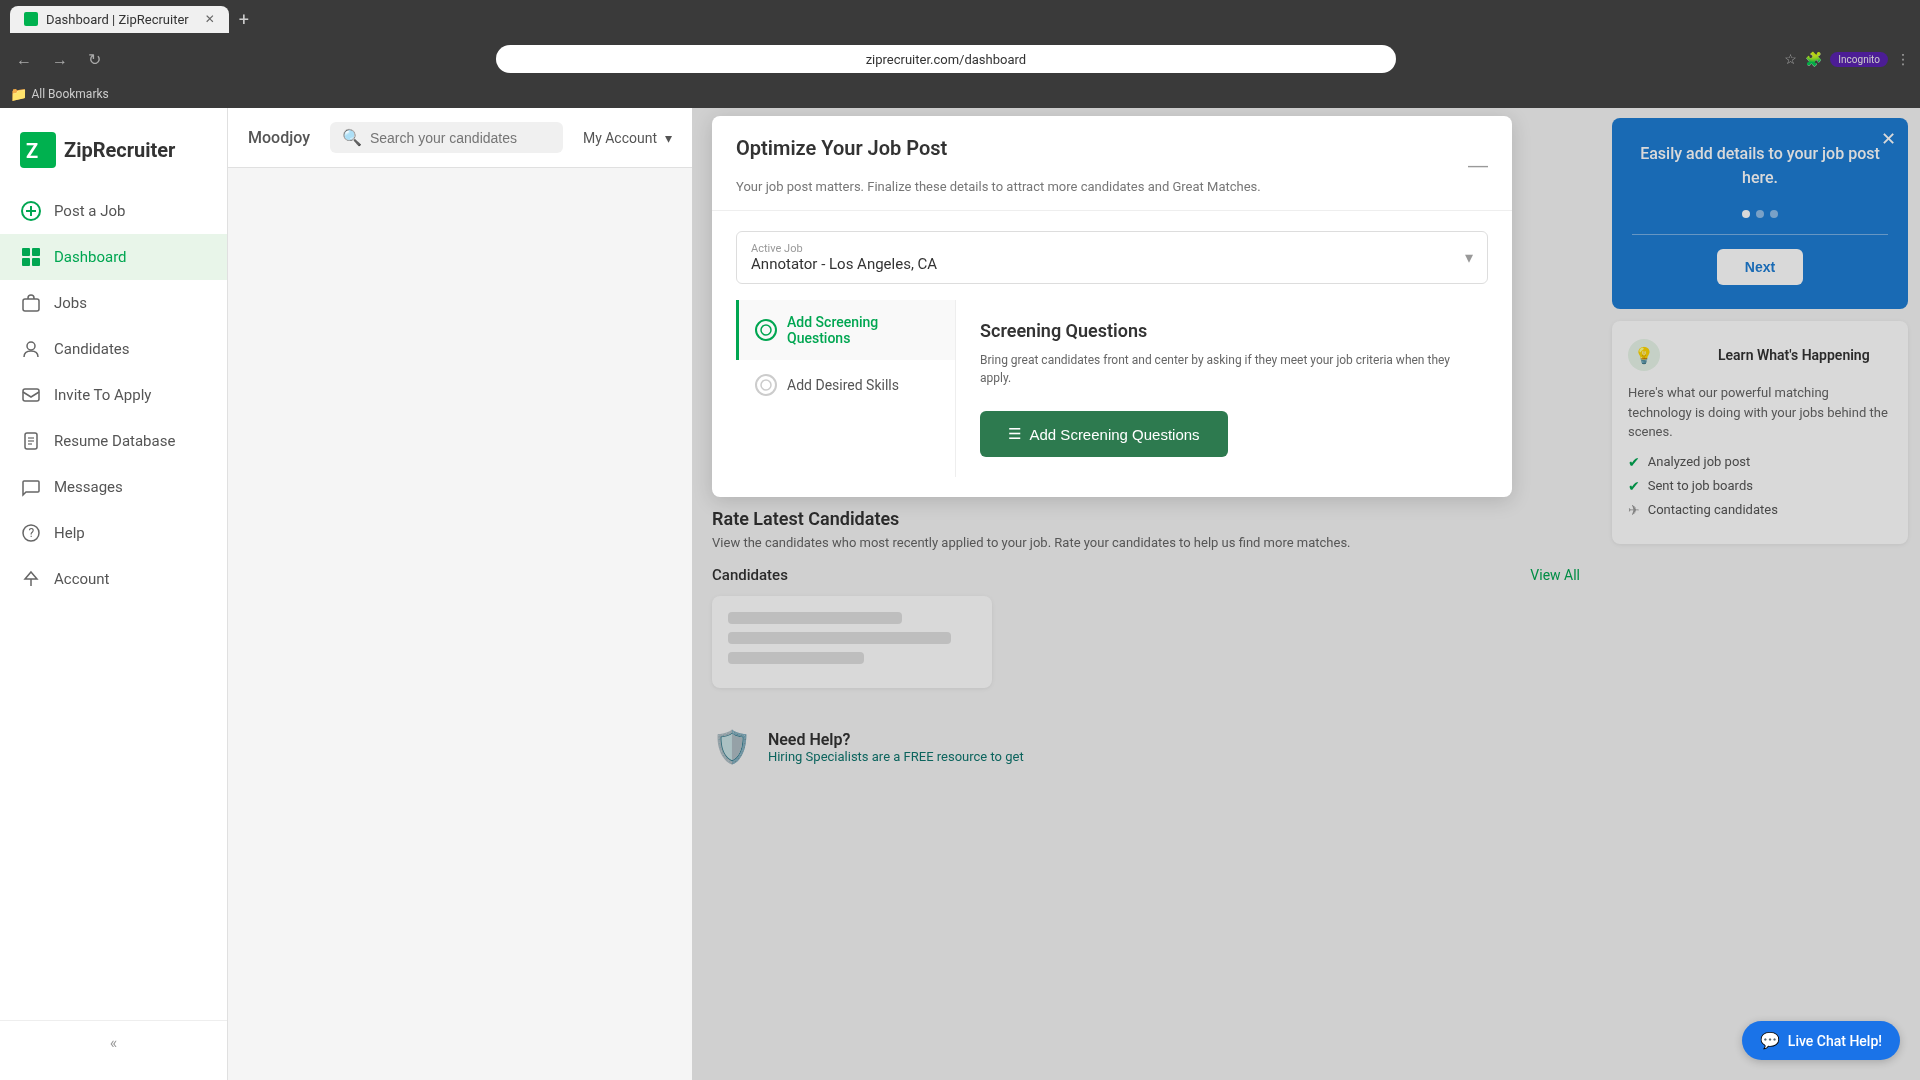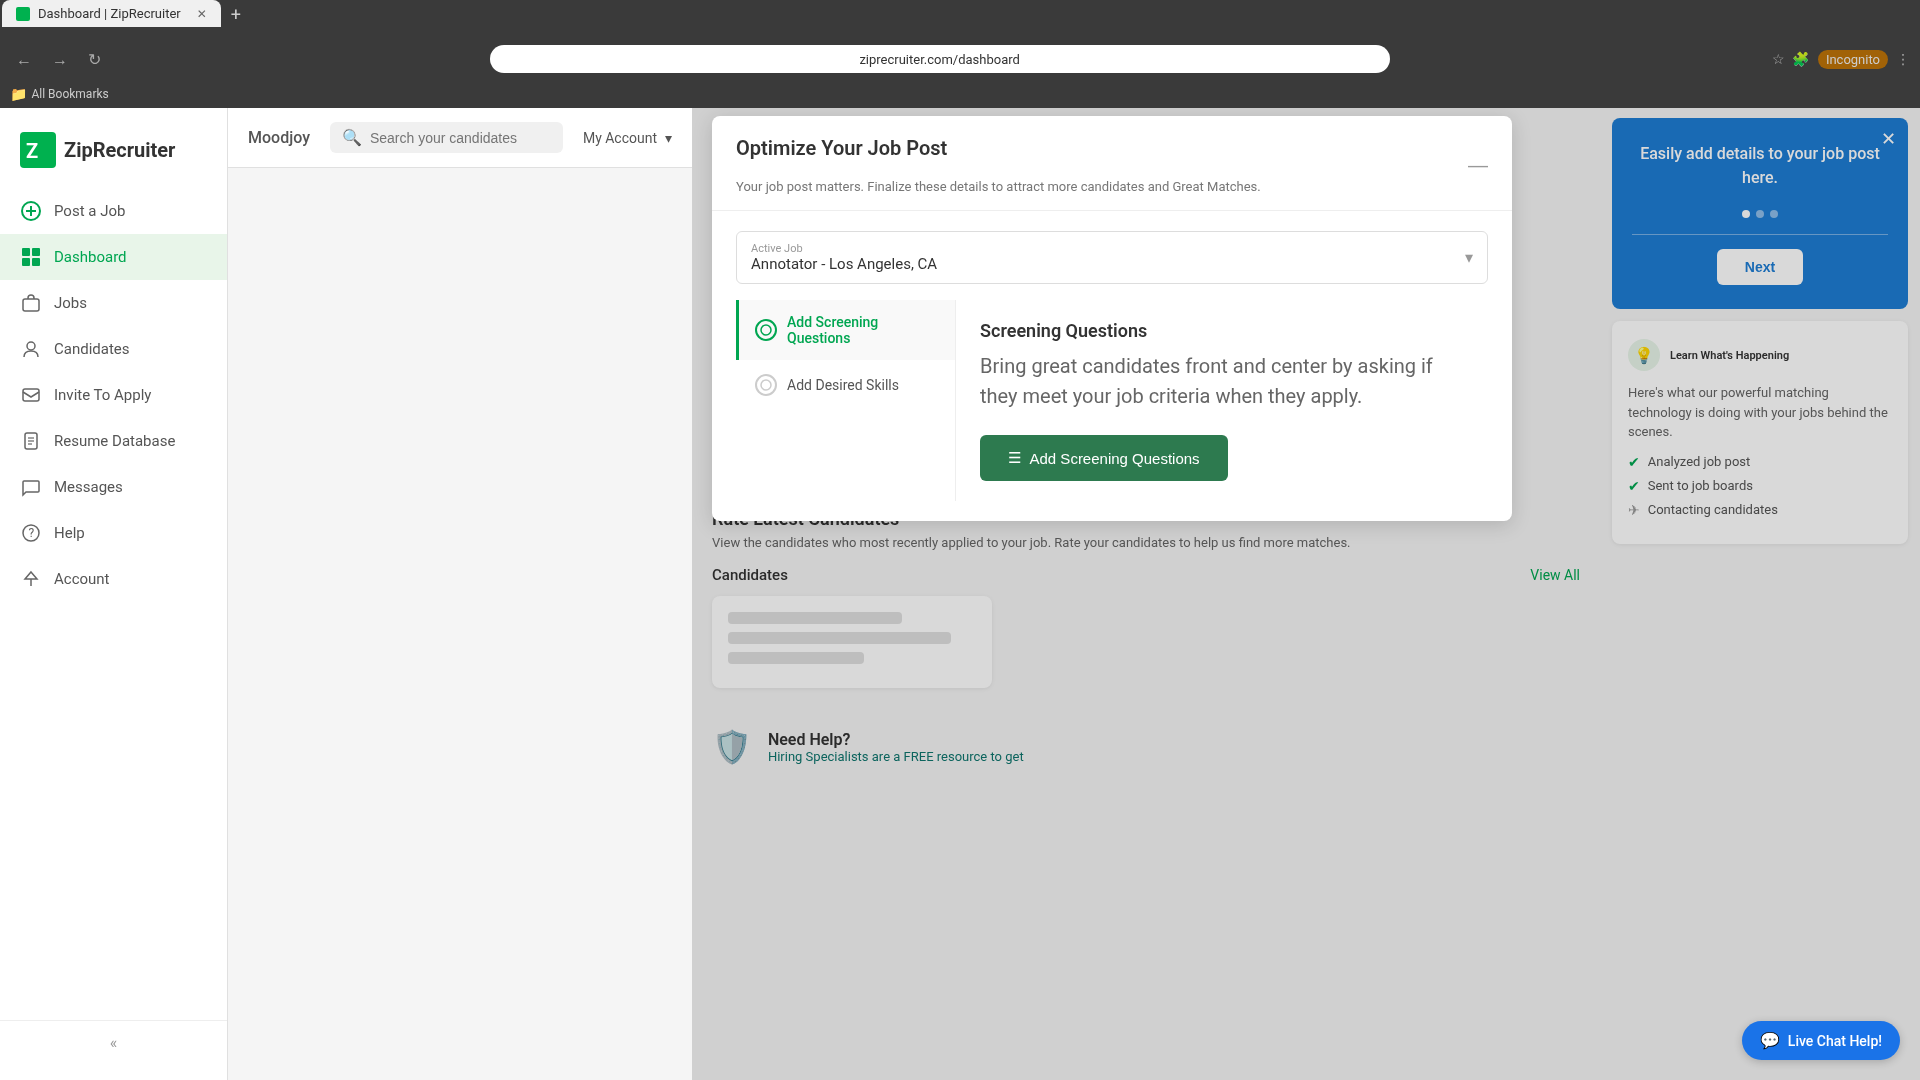--- a/index.html
+++ b/index.html
@@ -1,27 +1,27 @@
 <!DOCTYPE html>
 <html><head>
   <meta charset="utf-8">
   <style>
     * { box-sizing: border-box; margin: 0; padding: 0; }
     body { font-family: -apple-system, BlinkMacSystemFont, 'Segoe UI', Roboto, sans-serif; background: #f0f0f0; display: flex; flex-direction: column; height: 1080px; width: 1920px; overflow: hidden; }
-    .tab-bar { background: #3a3a3a; height: 38px; display: flex; align-items: flex-start; padding: 0 2px; }
+    .tab-bar { background: #3a3a3a; height: 38px; display: flex; align-items: center; padding: 0 10px; }
     .tab { background: #f0f0f0; border-radius: 8px 8px 0 0; padding: 6px 14px; display: flex; align-items: center; gap: 8px; font-size: 13px; color: #333; min-width: 180px; }
     .tab-favicon { width: 14px; height: 14px; background: #00b14f; border-radius: 2px; }
     .tab-close { color: #666; font-size: 12px; cursor: pointer; margin-left: 8px; }
     .new-tab { color: #ccc; font-size: 18px; padding: 4px 10px; cursor: pointer; }
     .address-bar-row { background: #3a3a3a; height: 42px; display: flex; align-items: center; padding: 0 10px; gap: 8px; }
     .nav-btn { color: #aaa; font-size: 16px; cursor: pointer; padding: 4px 6px; }
     .address-bar { flex: 1; background: #fff; border-radius: 20px; height: 28px; display: flex; align-items: center; padding: 0 12px; font-size: 13px; color: #333; max-width: 900px; margin: 0 auto; width: 100%; }
     .address-bar-url { flex: 1; text-align: center; }
     .browser-actions { display: flex; gap: 8px; align-items: center; color: #aaa; font-size: 14px; }
-    .incognito-badge { background: #a16207; color: #ccc; font-size: 13px; padding: 2px 8px; border-radius: 10px; }
+    .incognito-badge { background: #4c1d95; color: #ccc; font-size: 10px; padding: 2px 8px; border-radius: 10px; }
 
     
     .app { display: flex; flex: 1; height: calc(1080px - 120px); }
 
     
     .sidebar { width: 228px; background: #fff; border-right: 1px solid #e0e0e0; display: flex; flex-direction: column; padding: 16px 0; }
     .sidebar-logo { display: flex; align-items: center; gap: 8px; padding: 8px 20px 20px; }
     .logo-icon { width: 36px; height: 36px; }
     .logo-text { font-size: 20px; font-weight: 700; color: #333; }
     .nav-item { display: flex; align-items: center; gap: 12px; padding: 12px 20px; cursor: pointer; color: #555; font-size: 15px; transition: background 0.15s; }
@@ -56,21 +56,21 @@
     .modal-steps { display: flex; gap: 0; }
     .steps-sidebar { width: 220px; border-right: 1px solid #eee; }
     .step-item { display: flex; align-items: center; gap: 10px; padding: 14px 16px; cursor: pointer; border-left: 3px solid transparent; }
     .step-item.active { border-left-color: #00a651; background: #f9f9f9; }
     .step-circle { width: 22px; height: 22px; border-radius: 50%; border: 2px solid #ccc; display: flex; align-items: center; justify-content: center; font-size: 12px; color: #999; flex-shrink: 0; }
     .step-circle.active { border-color: #00a651; color: #00a651; }
     .step-label { font-size: 14px; color: #555; }
     .step-item.active .step-label { color: #00a651; font-weight: 500; }
     .steps-content { flex: 1; padding: 20px 24px; }
     .screening-title { font-size: 18px; font-weight: 600; color: #333; margin-bottom: 10px; }
-    .screening-desc { font-size: 20px; color: #666; line-height: 1.5; margin-bottom: 24px; }
+    .screening-desc { font-size: 12px; color: #666; line-height: 1.5; margin-bottom: 24px; }
     .add-screening-btn { background: #2d7a4f; color: #fff; border: none; border-radius: 6px; padding: 14px 28px; font-size: 15px; font-weight: 500; cursor: pointer; display: flex; align-items: center; gap: 8px; }
 
     
     .rate-section { margin-top: 20px; }
     .rate-title { font-size: 18px; font-weight: 600; color: #333; margin-bottom: 6px; }
     .rate-desc { font-size: 13px; color: #666; margin-bottom: 16px; }
     .candidates-header { display: flex; justify-content: space-between; align-items: center; margin-bottom: 12px; }
     .candidates-label { font-size: 15px; font-weight: 500; color: #333; }
     .view-all { font-size: 14px; color: #00a651; cursor: pointer; text-decoration: none; }
     .candidate-cards { display: flex; gap: 16px; }
@@ -87,21 +87,21 @@
     .promo-dots { display: flex; justify-content: center; gap: 6px; margin-bottom: 16px; }
     .promo-dot { width: 8px; height: 8px; border-radius: 50%; background: rgba(255,255,255,0.5); }
     .promo-dot.active { background: #fff; }
     .promo-divider { border: none; border-top: 1px solid rgba(255,255,255,0.4); margin-bottom: 14px; }
     .promo-next-btn { background: #fff; color: #1e7dd4; border: none; border-radius: 6px; padding: 10px 28px; font-size: 14px; font-weight: 600; cursor: pointer; display: block; margin: 0 auto; }
 
     
     .learn-card { background: #fff; border-radius: 8px; padding: 18px 16px; box-shadow: 0 1px 4px rgba(0,0,0,0.08); }
     .learn-header { display: flex; align-items: center; gap: 10px; margin-bottom: 12px; }
     .learn-icon { width: 32px; height: 32px; background: #e8f5e9; border-radius: 50%; display: flex; align-items: center; justify-content: center; color: #00a651; font-size: 16px; flex-shrink: 0; }
-    .learn-title { font-size: 11px; font-weight: 600; color: #333; }
+    .learn-title { font-size: 14px; font-weight: 600; color: #333; margin-left: 48px; }
     .learn-desc { font-size: 13px; color: #666; margin-bottom: 12px; line-height: 1.5; }
     .learn-item { display: flex; align-items: center; gap: 8px; font-size: 13px; color: #555; margin-bottom: 8px; }
     .check-icon { color: #00a651; font-size: 14px; }
     .send-icon { color: #999; font-size: 14px; }
 
     
     .live-chat { position: fixed; bottom: 20px; right: 20px; background: #1a73e8; color: #fff; border-radius: 24px; padding: 10px 18px; display: flex; align-items: center; gap: 8px; font-size: 14px; font-weight: 500; cursor: pointer; box-shadow: 0 2px 8px rgba(0,0,0,0.2); z-index: 100; }
     .chat-bubble-icon { font-size: 16px; }
 
     

